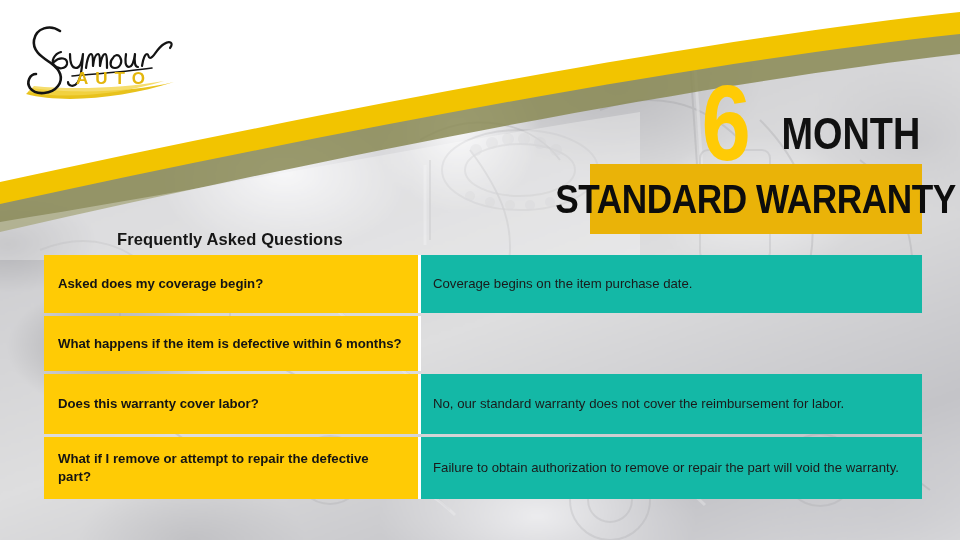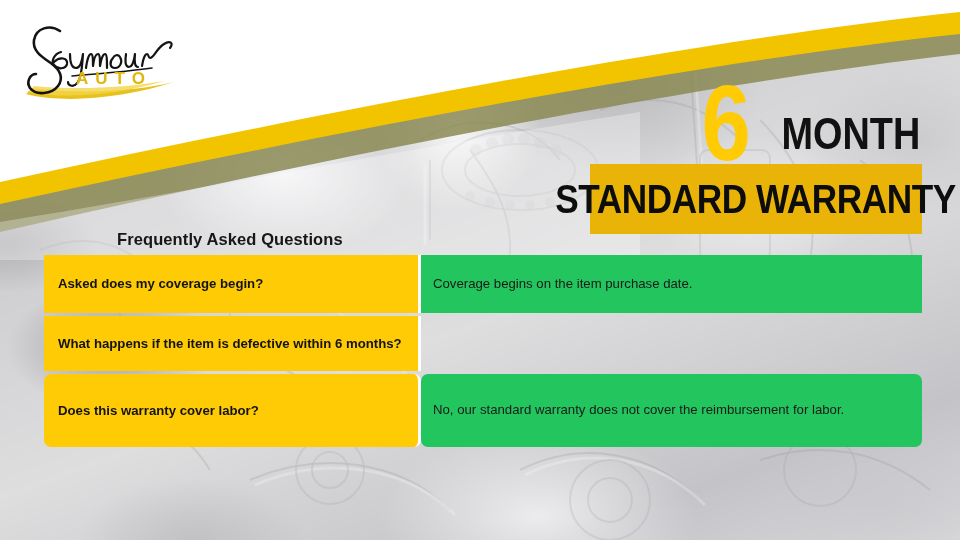--- a/index.html
+++ b/index.html
@@ -165,34 +165,34 @@
     font-size: 13.2px;
     line-height: 1.35;
     padding: 10px 14px;
     box-sizing: border-box;
     display: flex;
     align-items: center;
     border-right: 3px solid #ffffff;
   }
   .a-cell {
     flex: 1 1 auto;
-    background: #22c55e;
+    background: #14b8a6;
     color: #1a1a1a;
     font-size: 13.2px;
     line-height: 1.42;
     padding: 10px 14px 10px 12px;
     box-sizing: border-box;
     display: flex;
     align-items: center;
     text-align: justify;
     text-justify: inter-word;
   }
   .row-h1 .q-cell, .row-h1 .a-cell { height: 58px; }
   .row-h2 .q-cell, .row-h2 .a-cell { height: 55px; }
-  .row-h3 .q-cell, .row-h3 .a-cell { height: 73px; border-radius: 7px; }
+  .row-h3 .q-cell, .row-h3 .a-cell { height: 60px; }
   .row-h4 .q-cell, .row-h4 .a-cell { height: 62px; }
 
   .a-cell span { display: block; width: 100%; }
 </style>
 </head>
 <body>
 
 <div id="slide">
 
   <div class="bg-photo">
@@ -322,16 +322,24 @@
 
     <div class="faq-row row-h3">
       <div class="q-cell">
         <span>Does this warranty cover labor?</span>
       </div>
       <div class="a-cell">
         <span>No, our standard warranty does not cover the reimbursement for labor.</span>
       </div>
     </div>
 
+    <div class="faq-row row-h4">
+      <div class="q-cell">
+        <span>What if I remove or attempt to repair the defective part?</span>
+      </div>
+      <div class="a-cell">
+        <span>Failure to obtain authorization to remove or repair the part will void the warranty.</span>
+      </div>
+    </div>
 
   </div>
 
 </div>
 
 </body></html>

